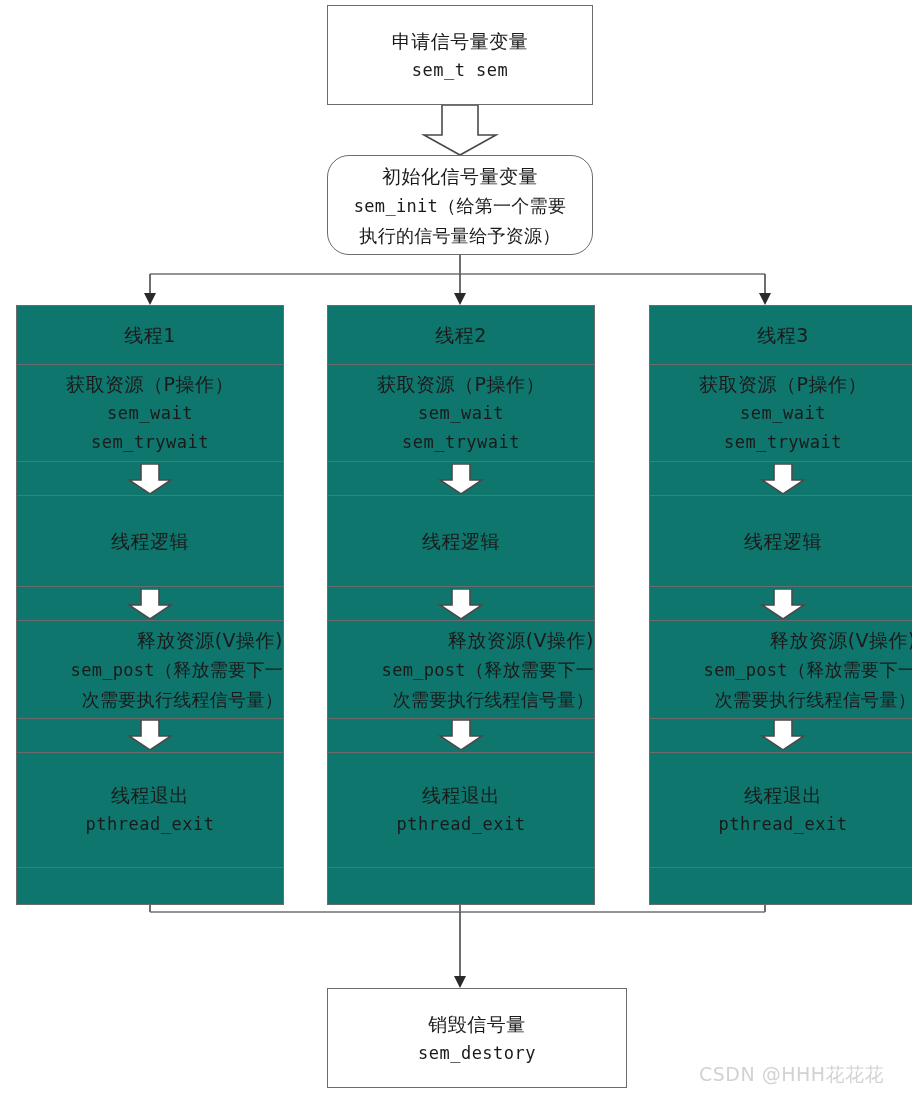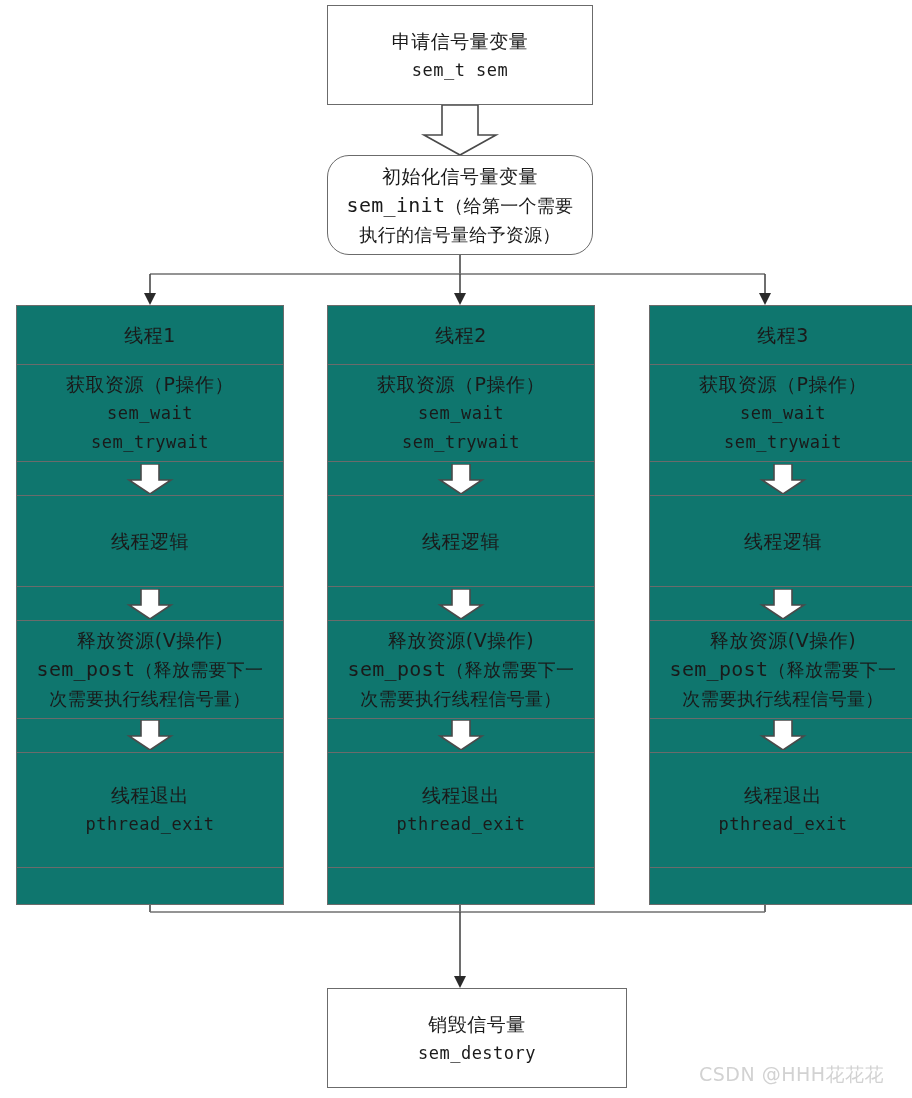--- a/index.html
+++ b/index.html
@@ -56,21 +56,21 @@
   }
   .line-mixed {
     font-family: "DejaVu Sans", "Liberation Sans", sans-serif;
     font-size: 18px;
     line-height: 29px;
     letter-spacing: 0.3px;
     white-space: nowrap;
   }
   .line-mixed .mono {
     font-family: "DejaVu Sans Mono", "Liberation Mono", monospace;
-    font-size: 20px;
+    font-size: 17px;
   }
 
   
   .thread-col {
     position: absolute;
     box-sizing: border-box;
     top: 305px;
     width: 268px;
     height: 600px;
     border: 1.6px solid #6b6b6b;
@@ -90,21 +90,21 @@
     justify-content: center;
     text-align: center;
     border-bottom: 1.6px solid #6b6b6b;
     position: relative;
   }
   .col-cell.last { border-bottom: none; }
 
   .cell-header  { height: 60px; }
   .cell-acquire { height: 100px; }
   .cell-logic   { height: 93px; }
-  .cell-release { height: 100px; }
+  .cell-release { height: 100px; align-items: flex-end; }
   .cell-exit    { height: 118px; }
   .cell-tail    { height: 37px; }
   .cell-conn    { height: 35px; }
 
   
   .block-arrow {
     width: 74px;
     height: 30px;
     display: block;
   }

